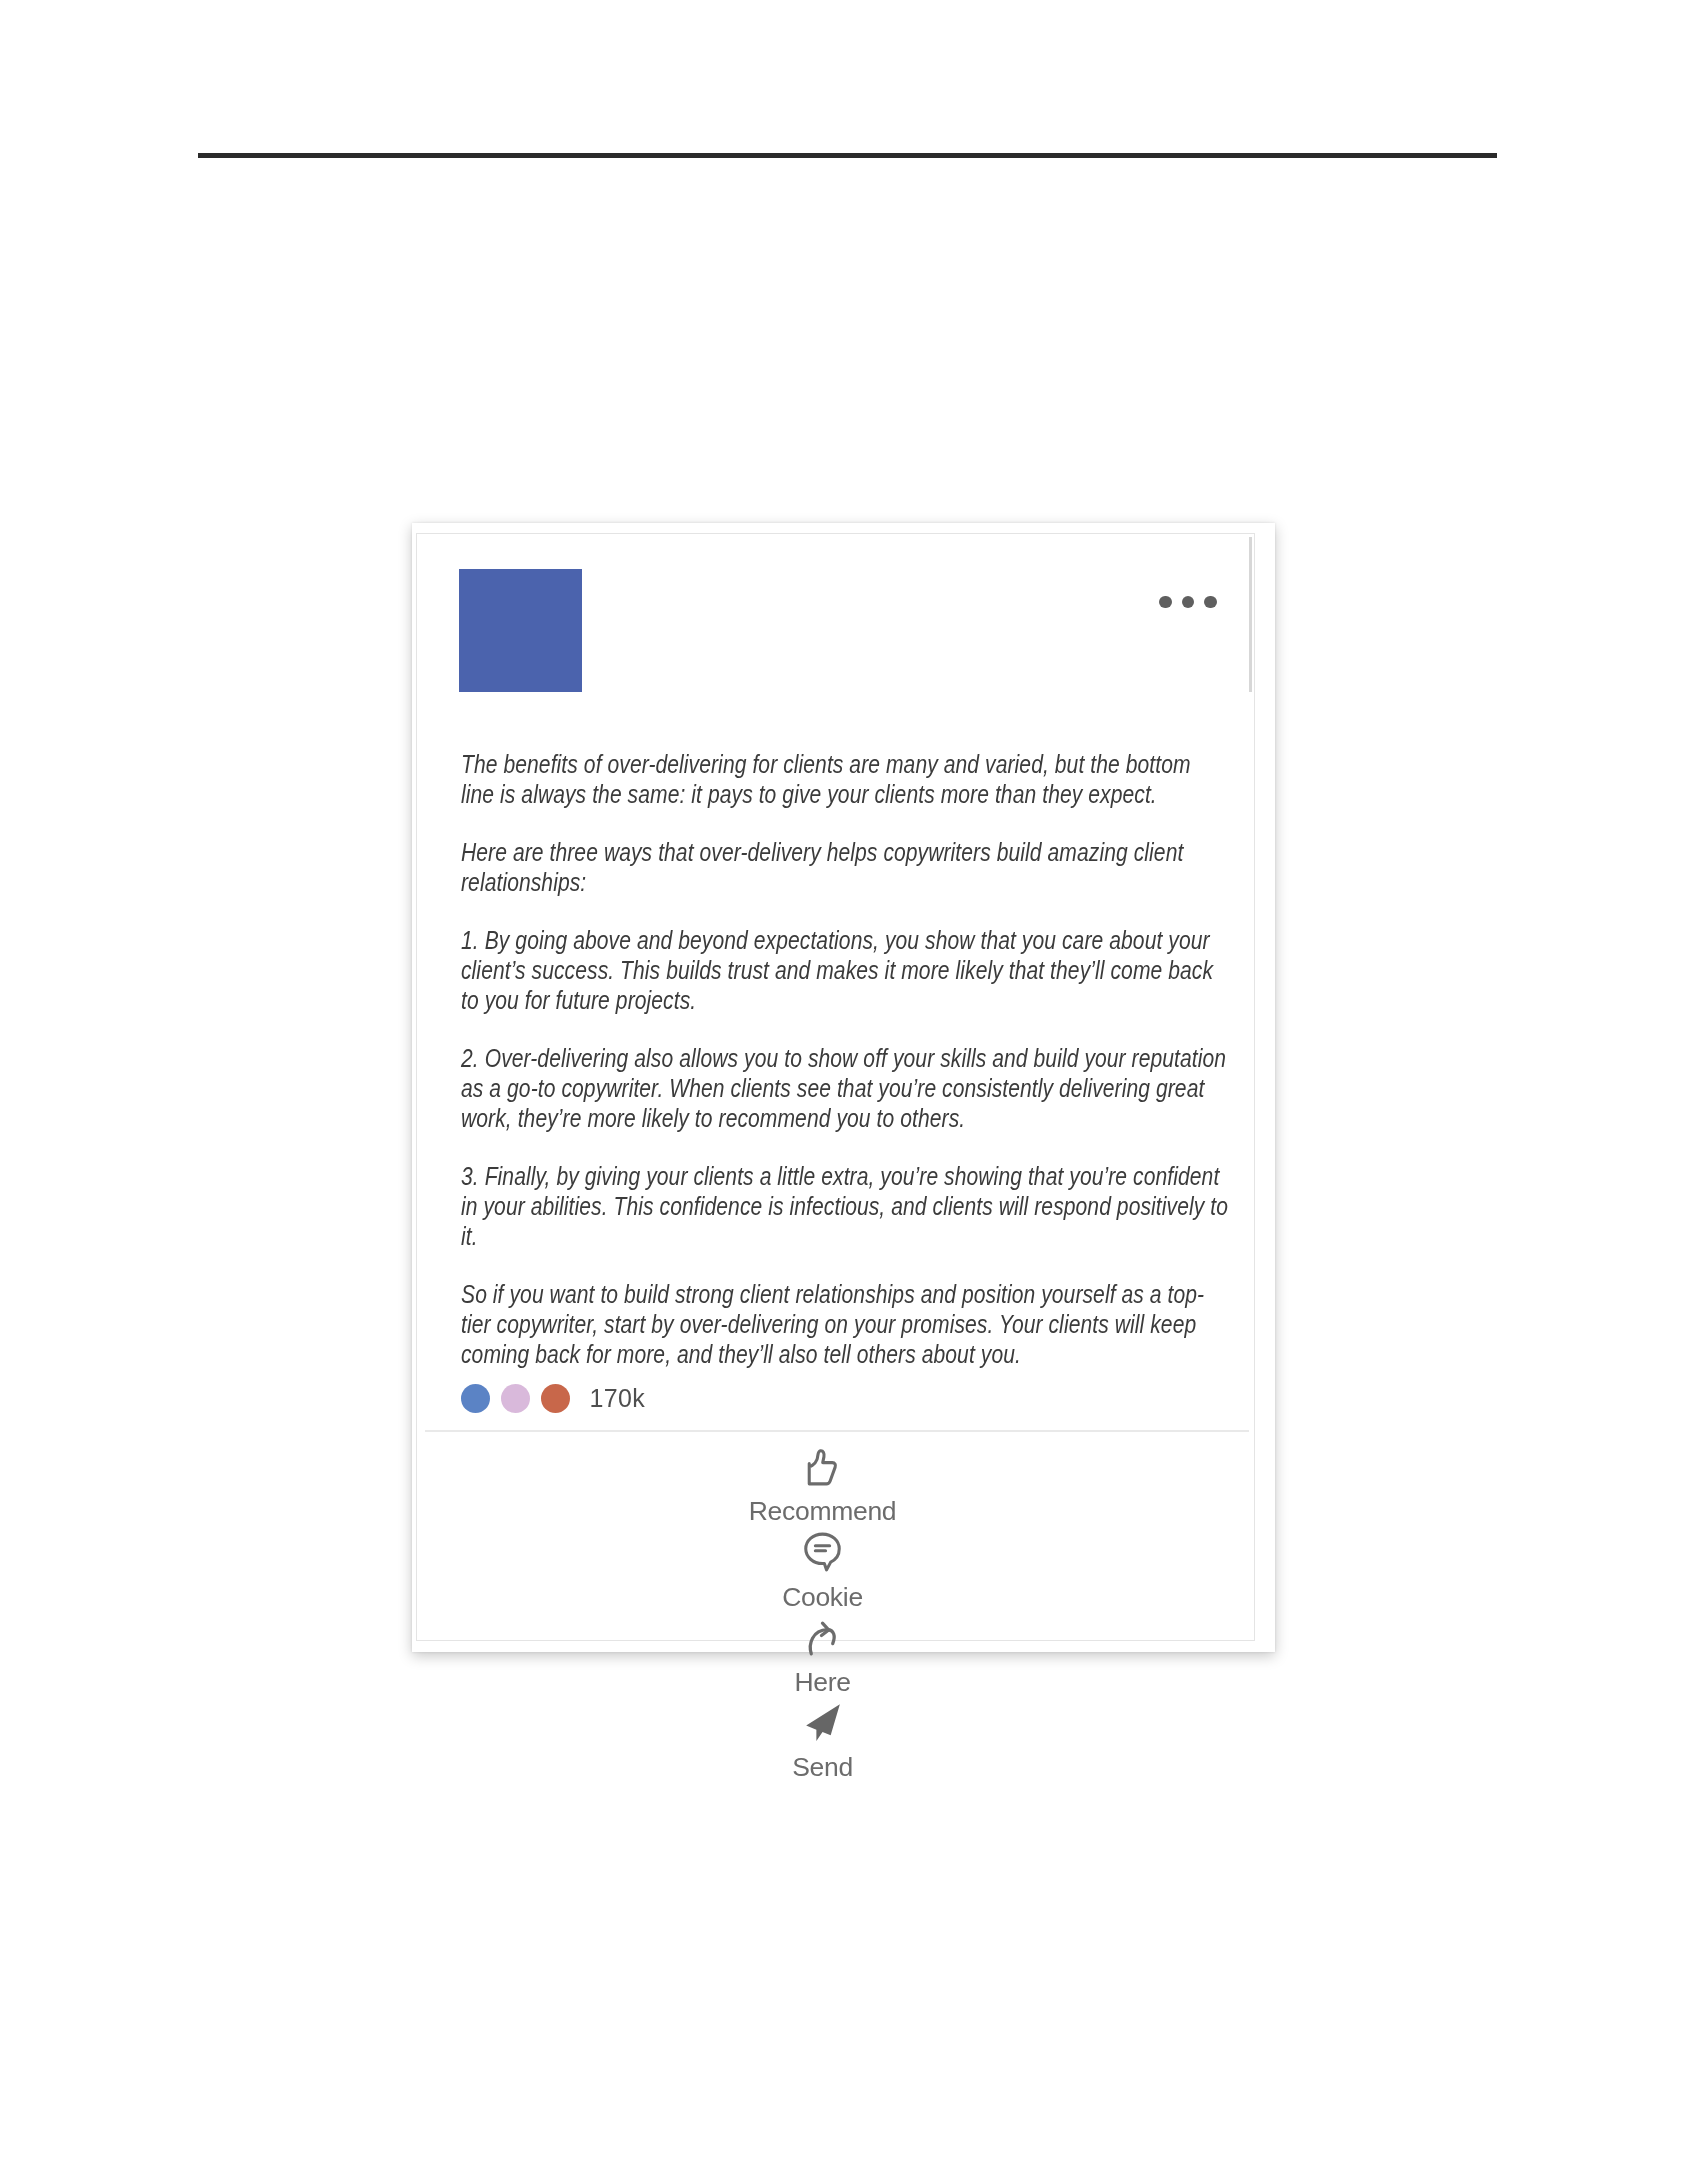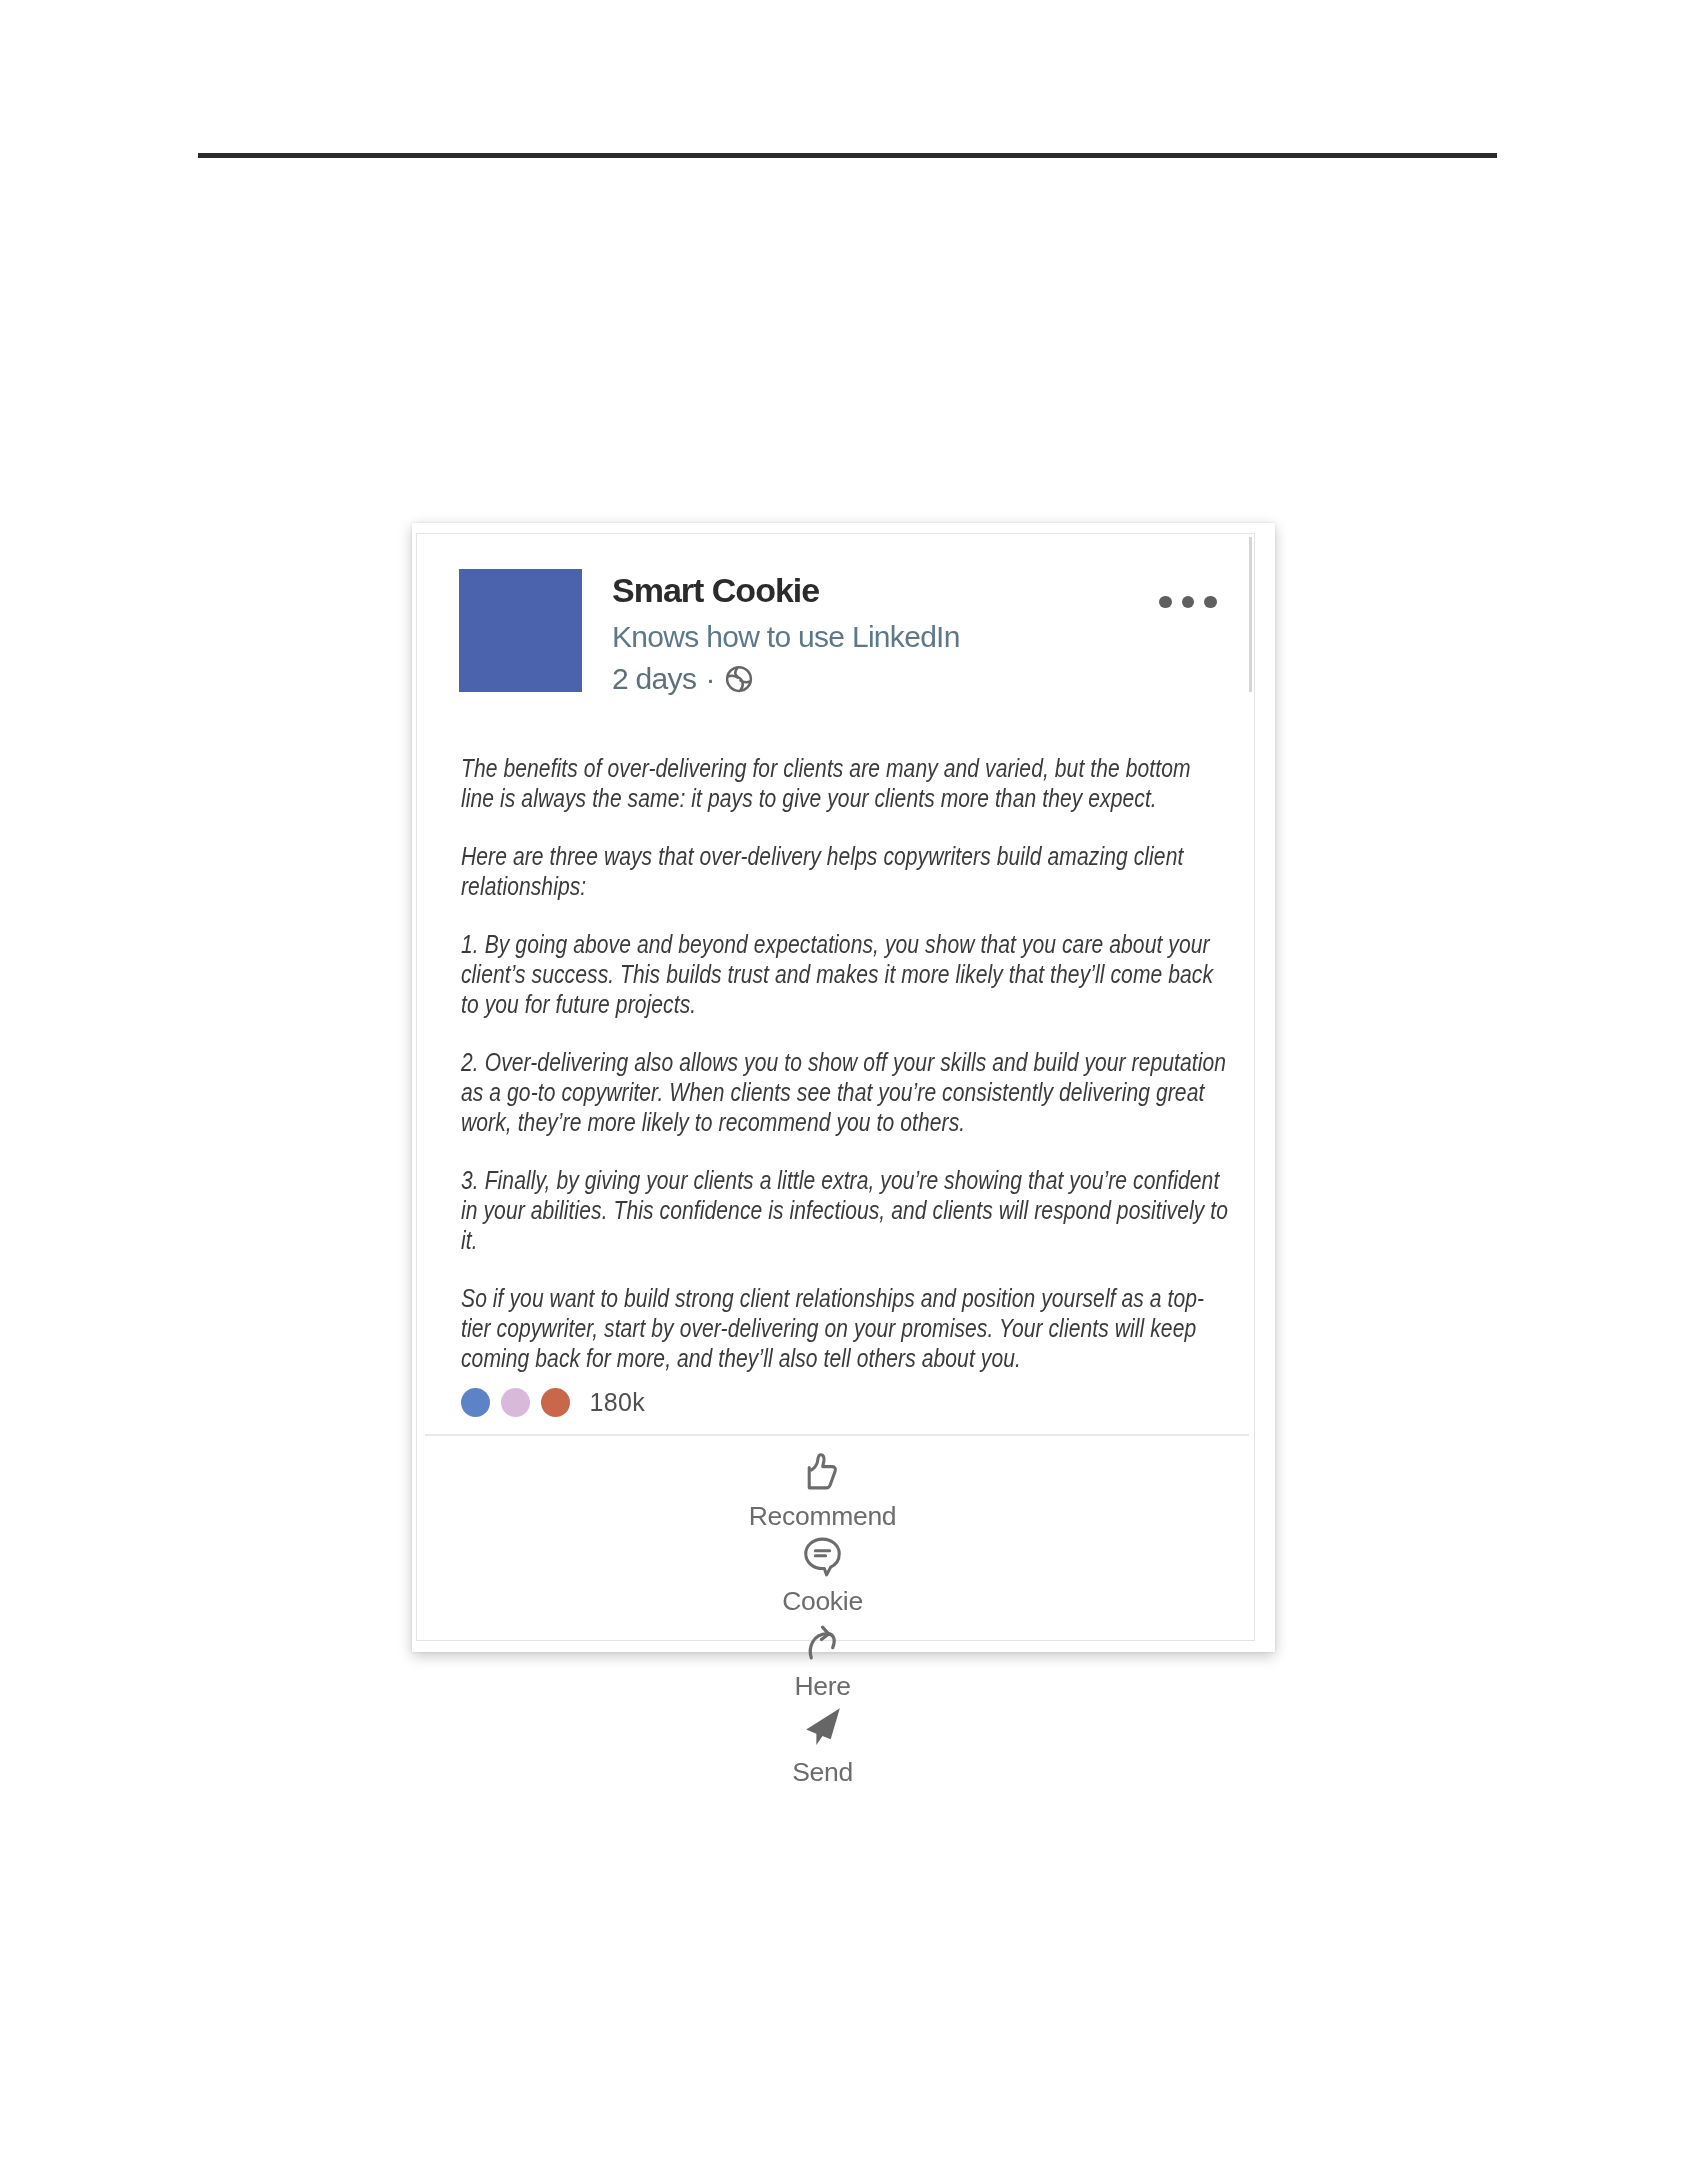--- a/index.html
+++ b/index.html
@@ -95,36 +95,20 @@
 
   <div class="top-rule"></div>
 
   <div class="card">
     <div class="post">
 
       <div class="scroll-thumb"></div>
 
       <div class="post-header">
         <div class="avatar" style="background: rgb(75, 99, 173);"></div>
-        <div class="header-text">
-          <div class="name">Smart Cookie</div>
-          <div class="headline">Knows how to use LinkedIn</div>
-          <div class="time-row">
-            <span>2 days</span>
-            <span>·</span>
-            <span class="globe">
-              <svg viewBox="0 0 24 24" fill="none" stroke="#666666" stroke-width="2">
-                <circle cx="12" cy="12" r="9.5"></circle>
-                <path d="M11 2.8 C7.5 7 9 9.5 12 11 C15 12.5 16.5 17 13 21.2"></path>
-                <path d="M3 10 C7 8.5 9.5 9.7 11.5 11.2"></path>
-                <path d="M21 14 C17 15.5 14.5 14.3 12.5 12.8"></path>
-              </svg>
-            </span>
-          </div>
-        </div>
         <div class="menu" aria-label="more options">
           <span class="dot"></span>
           <span class="dot"></span>
           <span class="dot"></span>
         </div>
       </div>
 
       <div class="post-body">
         <div class="post-body-inner">
           <p>The benefits of over-delivering for clients are many and varied, but the bottom line is always the same: it pays to give your clients more than they expect.</p>
@@ -133,21 +117,21 @@
           <p>2. Over-delivering also allows you to show off your skills and build your reputation as a go-to copywriter. When clients see that you’re consistently delivering great work, they’re more likely to recommend you to others.</p>
           <p>3. Finally, by giving your clients a little extra, you’re showing that you’re confident in your abilities. This confidence is infectious, and clients will respond positively to it.</p>
           <p>So if you want to build strong client relationships and position yourself as a top-tier copywriter, start by over-delivering on your promises. Your clients will keep coming back for more, and they’ll also tell others about you.</p>
         </div>
       </div>
 
       <div class="reactions">
         <span class="rx" style="background: rgb(91, 131, 197);"></span>
         <span class="rx" style="background: rgb(217, 185, 219);"></span>
         <span class="rx" style="background: rgb(200, 103, 74);"></span>
-        <span class="rx-count">180k</span>
+        <span class="rx-count">170k</span>
       </div>
 
       <div class="divider"></div>
 
       <div class="actions">
 
         <div class="action">
           <span class="aicon">
             <svg viewBox="0 0 24 24" fill="none" stroke="#6c6c6c" stroke-width="1.5" stroke-linejoin="round" stroke-linecap="round">
               <path d="M5.5 10.5 L5.5 20.5 M5.5 12 C5.5 12 8.2 11.6 9.3 8.6 C9.9 7 9.5 4.6 10.9 4.3 C12.3 4 13 5.5 12.7 7.3 L12.1 10.1 L16.8 10.1 C18.1 10.1 18.6 11.3 18.2 12.3 L15.7 19.2 C15.4 20 14.8 20.5 13.9 20.5 L5.5 20.5"></path>

